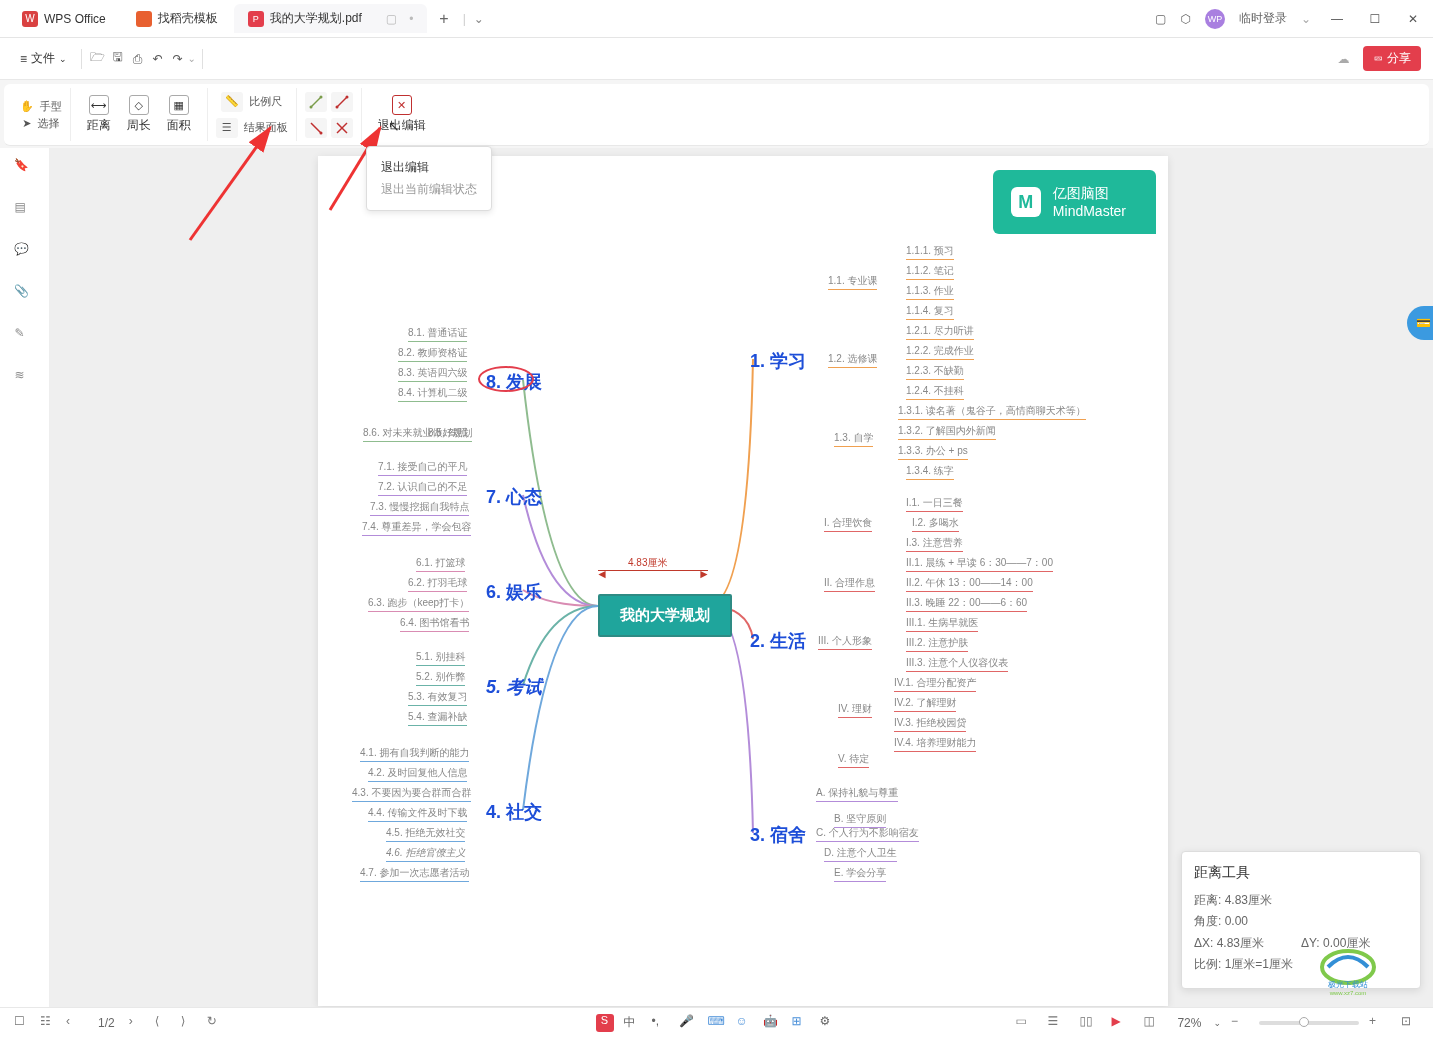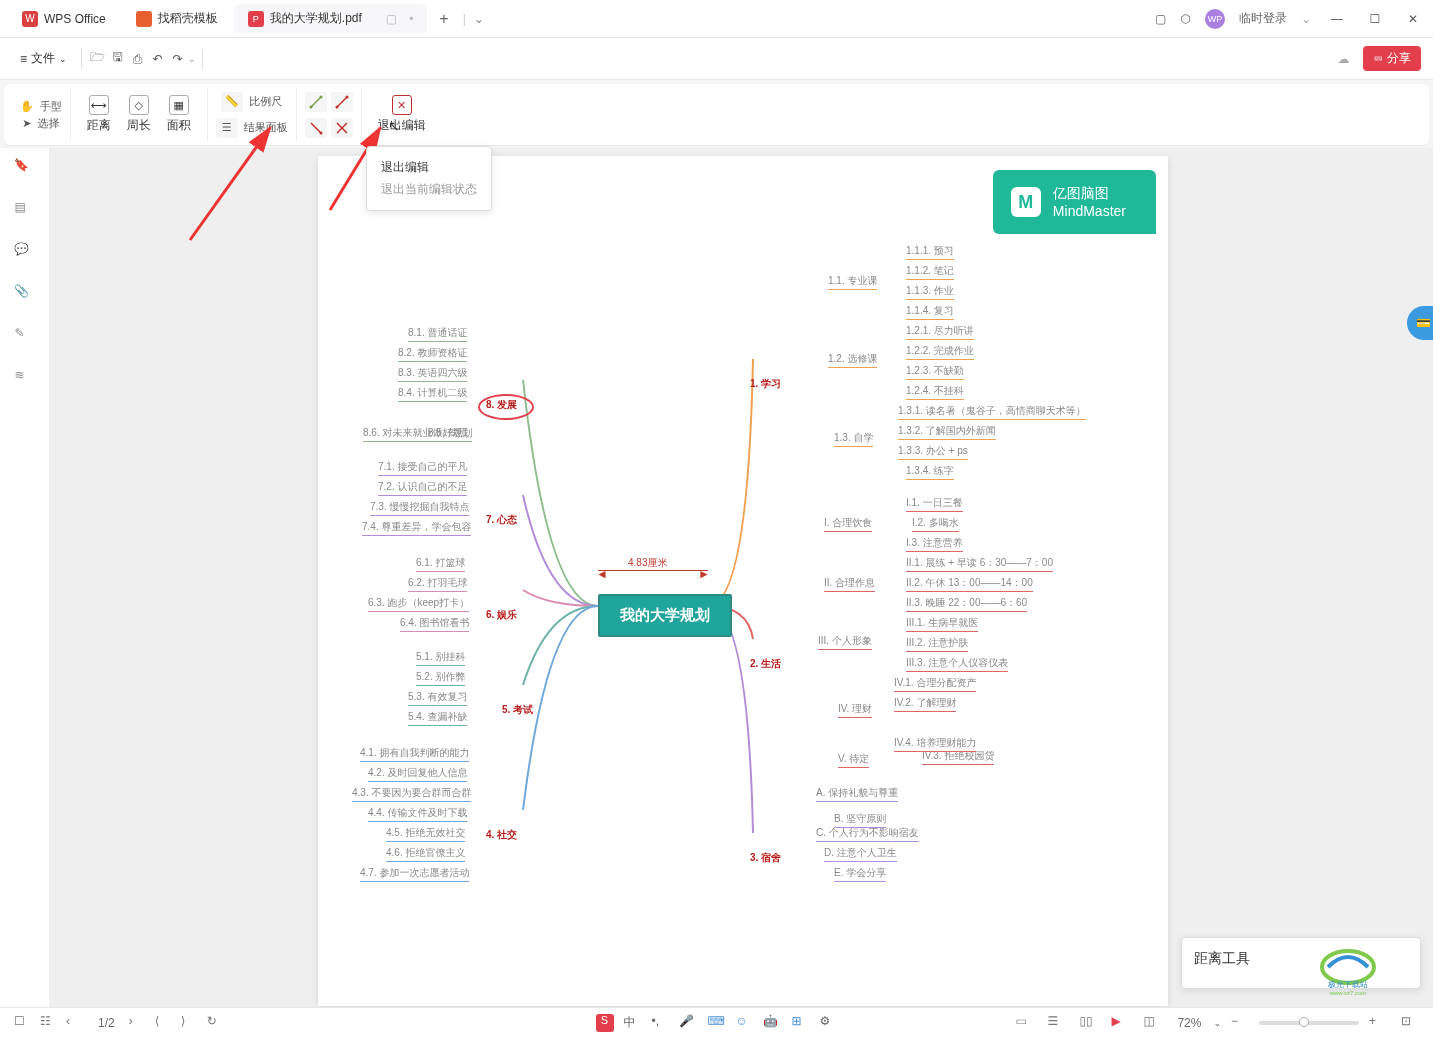--- a/index.html
+++ b/index.html
@@ -69,21 +69,21 @@
 .zoom-slider .thumb { position: absolute; width: 10px; height: 10px; background: #fff; border: 1px solid #aaa; border-radius: 50%; top: -4px; left: 40%; }
 
 
 .brandbox { position: absolute; right: 12px; top: 14px; background: #1fb99a; color: #fff; padding: 14px 30px 14px 18px; border-radius: 6px 6px 0 6px; display: flex; align-items: center; gap: 12px; }
 .brandbox .blogo { width: 30px; height: 30px; background: #fff; border-radius: 6px; display: flex; align-items: center; justify-content: center; color: #1fb99a; font-weight: bold; font-size: 18px; }
 .brandbox .btxt { font-size: 14px; line-height: 1.3; font-weight: 500; }
 
 
 .mindmap { position: absolute; inset: 0; }
 .mm-center { position: absolute; left: 280px; top: 438px; background: #1fa59c; color: #fff; padding: 10px 20px; border: 2px solid #2e8b84; font-weight: bold; font-size: 15px; border-radius: 2px; }
-.mm-main { position: absolute; font-size: 10px; font-weight: bold; color: #b91c1c; margin-top: 28px; }
+.mm-main { position: absolute; font-size: 18px; font-weight: bold; color: #1d4ed8; }
 .mm-main .circle { position: absolute; border: 2px solid #e33e4c; border-radius: 50%; width: 56px; height: 26px; left: -8px; top: -4px; }
 .mm-leaf { position: absolute; font-size: 10px; color: #888; white-space: nowrap; }
 .mm-leaf::after { content: ''; position: absolute; left: 0; right: 0; bottom: -2px; height: 1px; }
 .mm-leaf.orange::after { background: #f0a050; }
 .mm-leaf.blue::after { background: #6fa8dc; }
 .mm-leaf.red::after { background: #e06666; }
 .mm-leaf.green::after { background: #8fbc8f; }
 .mm-leaf.purple::after { background: #b38cd9; }
 .mm-leaf.pink::after { background: #d98cb3; }
 .mm-leaf.teal::after { background: #6bb3a8; }
@@ -292,21 +292,21 @@
         <path d="M390 450 Q430 450 435 483" stroke="#e06666" stroke-width="2" fill="none"></path>
         <path d="M390 450 Q430 450 435 677" stroke="#b38cd9" stroke-width="2" fill="none"></path>
       </svg>
 
       <div class="mm-center">我的大学规划</div>
 
       <div id="mains-left">
           <div class="mm-main" style="top: 214px; left: 168px;">8. 发展<span class="circle"></span></div>
           <div class="mm-main" style="top: 329px; left: 168px;">7. 心态</div>
           <div class="mm-main" style="top: 424px; left: 168px;">6. 娱乐</div>
-          <div class="mm-main" style="top: 519px; left: 184px;">5. 考试</div>
+          <div class="mm-main" style="top: 519px; left: 168px; font-style: italic;">5. 考试</div>
           <div class="mm-main" style="top: 644px; left: 168px;">4. 社交</div>
         </div>
       <div id="mains-right">
           <div class="mm-main" style="top: 193px; left: 432px;">1. 学习</div>
           <div class="mm-main" style="top: 473px; left: 432px;">2. 生活</div>
           <div class="mm-main" style="top: 667px; left: 432px;">3. 宿舍</div>
         </div>
       <div id="leaves-left">
           <div class="mm-leaf green" style="top: 170px; left: 90px;">8.1. 普通话证</div>
           <div class="mm-leaf green" style="top: 190px; left: 80px;">8.2. 教师资格证</div>
@@ -324,21 +324,21 @@
           <div class="mm-leaf pink" style="top: 460px; left: 82px;">6.4. 图书馆看书</div>
           <div class="mm-leaf teal" style="top: 494px; left: 98px;">5.1. 别挂科</div>
           <div class="mm-leaf teal" style="top: 514px; left: 98px;">5.2. 别作弊</div>
           <div class="mm-leaf teal" style="top: 534px; left: 90px;">5.3. 有效复习</div>
           <div class="mm-leaf teal" style="top: 554px; left: 90px;">5.4. 查漏补缺</div>
           <div class="mm-leaf blue" style="top: 590px; left: 42px;">4.1. 拥有自我判断的能力</div>
           <div class="mm-leaf blue" style="top: 610px; left: 50px;">4.2. 及时回复他人信息</div>
           <div class="mm-leaf blue" style="top: 630px; left: 34px;">4.3. 不要因为要合群而合群</div>
           <div class="mm-leaf blue" style="top: 650px; left: 50px;">4.4. 传输文件及时下载</div>
           <div class="mm-leaf blue" style="top: 670px; left: 68px;">4.5. 拒绝无效社交</div>
-          <div class="mm-leaf blue" style="top: 690px; left: 68px;">4.6. 拒绝官僚主义</div>
+          <div class="mm-leaf blue" style="top: 690px; left: 68px; font-style: italic;">4.6. 拒绝官僚主义</div>
           <div class="mm-leaf blue" style="top: 710px; left: 42px;">4.7. 参加一次志愿者活动</div>
         </div>
       <div id="subs-right">
           <div class="mm-leaf orange" style="top: 118px; left: 510px;">1.1. 专业课</div>
           <div class="mm-leaf orange" style="top: 196px; left: 510px;">1.2. 选修课</div>
           <div class="mm-leaf orange" style="top: 275px; left: 516px;">1.3. 自学</div>
           <div class="mm-leaf red" style="top: 360px; left: 506px;">I. 合理饮食</div>
           <div class="mm-leaf red" style="top: 420px; left: 506px;">II. 合理作息</div>
           <div class="mm-leaf red" style="top: 478px; left: 500px;">III. 个人形象</div>
           <div class="mm-leaf red" style="top: 546px; left: 520px;">IV. 理财</div>
@@ -366,37 +366,52 @@
           <div class="mm-leaf red" style="top: 360px; left: 594px;">I.2. 多喝水</div>
           <div class="mm-leaf red" style="top: 380px; left: 588px;">I.3. 注意营养</div>
           <div class="mm-leaf red" style="top: 400px; left: 588px;">II.1. 晨练 + 早读 6：30——7：00</div>
           <div class="mm-leaf red" style="top: 420px; left: 588px;">II.2. 午休 13：00——14：00</div>
           <div class="mm-leaf red" style="top: 440px; left: 588px;">II.3. 晚睡 22：00——6：60</div>
           <div class="mm-leaf red" style="top: 460px; left: 588px;">III.1. 生病早就医</div>
           <div class="mm-leaf red" style="top: 480px; left: 588px;">III.2. 注意护肤</div>
           <div class="mm-leaf red" style="top: 500px; left: 588px;">III.3. 注意个人仪容仪表</div>
           <div class="mm-leaf red" style="top: 520px; left: 576px;">IV.1. 合理分配资产</div>
           <div class="mm-leaf red" style="top: 540px; left: 576px;">IV.2. 了解理财</div>
-          <div class="mm-leaf red" style="top: 560px; left: 604px; margin-top: 33px;">IV.3. 拒绝校园贷</div>
+          <div class="mm-leaf red" style="top: 560px; left: 576px;">IV.3. 拒绝校园贷</div>
           <div class="mm-leaf red" style="top: 580px; left: 576px;">IV.4. 培养理财能力</div>
         </div>
 
       <div class="measure-line" style="top:414px;left:280px;width:110px;">
         <span style="position:absolute;left:-2px;top:-4px;color:#c0392b;">◄</span>
         <span style="position:absolute;right:-2px;top:-4px;color:#c0392b;">►</span>
       </div>
       <div class="measure-label" style="top:400px;left:310px;">4.83厘米</div>
     </div>
   </div>
 
   <div class="floatbtn">💳</div>
 </div>
 
 <div class="infopanel">
   <div class="title">距离工具</div>
+  <div id="panel-rows">
+      <div class="row">
+        <span class="cell">距离: 4.83厘米</span>
+      </div>
+      <div class="row">
+        <span class="cell">角度: 0.00</span>
+      </div>
+      <div class="row">
+        <span class="cell">ΔX: 4.83厘米</span>
+        <span class="cell">ΔY: 0.00厘米</span>
+      </div>
+      <div class="row">
+        <span class="cell">比例: 1厘米=1厘米</span>
+      </div>
+    </div>
 </div>
 
 <svg class="wm-logo" viewBox="0 0 80 60">
   <ellipse cx="40" cy="30" rx="26" ry="16" fill="none" stroke="#7fc94b" stroke-width="4"></ellipse>
   <path d="M20 30 Q40 10 60 30" stroke="#338fd6" stroke-width="4" fill="none"></path>
   <text x="40" y="50" text-anchor="middle" font-size="8" fill="#338fd6">极光下载站</text>
   <text x="40" y="58" text-anchor="middle" font-size="6" fill="#7fc94b">www.xz7.com</text>
 </svg>
 
 <div class="statusbar">

